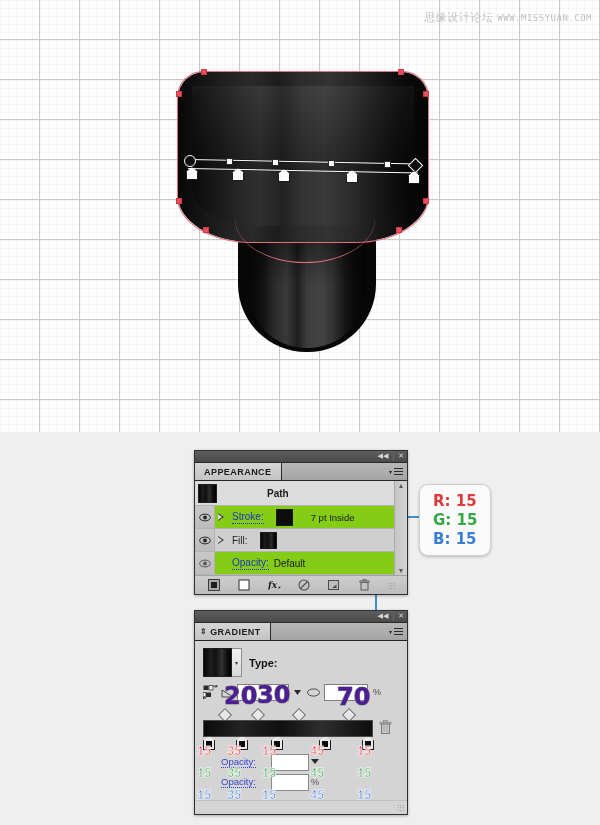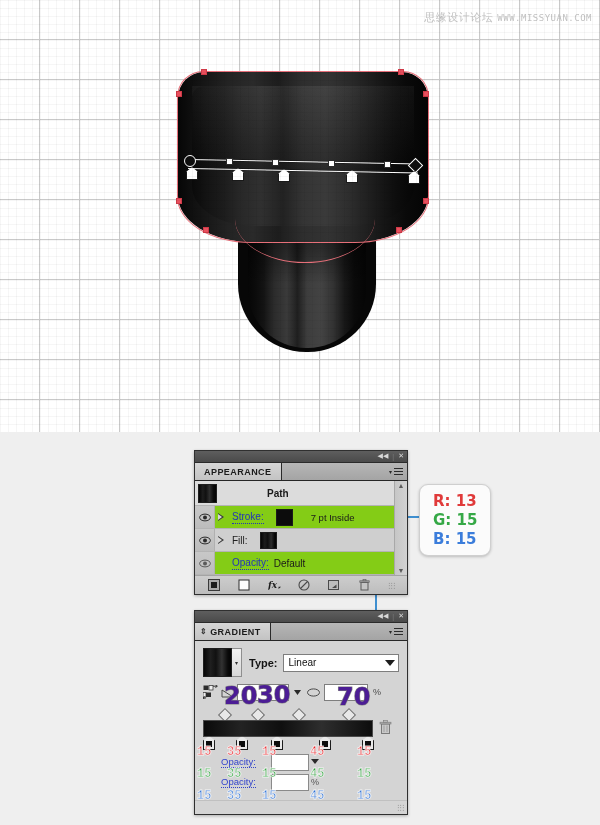--- a/index.html
+++ b/index.html
@@ -571,24 +571,20 @@
       <span class="menu-lines"></span>
     </div>
   </div>
 
   <div class="gr-body">
 
     <div class="gr-typerow">
       <div class="gr-preview"></div>
       <div class="gr-prev-caret">▾</div>
       <span class="gr-type-label">Type:</span>
-      <div class="gr-select">
-        <span>Linear</span>
-        <span class="sel-caret"></span>
-      </div>
     </div>
 
     <div class="gr-toolrow">
       <div class="gr-revicon">
         <svg width="15" height="14" viewBox="0 0 15 14">
           <rect x="0.5" y="0.5" width="5" height="4.5" fill="#2c2c2c"></rect>
           <rect x="6" y="0.5" width="4" height="4.5" fill="#f0f0f0" stroke="#2c2c2c" stroke-width="0.7"></rect>
           <path d="M10 1.2 L14 1.2 M12.4 0 L14.4 1.2 L12.4 2.6" fill="none" stroke="#2c2c2c" stroke-width="0.9"></path>
           <rect x="3" y="7.5" width="5" height="4.5" fill="#2c2c2c"></rect>
           <rect x="0" y="7.5" width="3" height="4.5" fill="#f0f0f0" stroke="#2c2c2c" stroke-width="0.7"></rect>
@@ -683,16 +679,16 @@
 <div class="rgb-num rgb-g" style="left:310px;top:765px;">45</div>
 <div class="rgb-num rgb-g" style="left:357px;top:765px;">15</div>
 
 <div class="rgb-num rgb-b" style="left:197px;top:787px;">15</div>
 <div class="rgb-num rgb-b" style="left:227px;top:787px;">35</div>
 <div class="rgb-num rgb-b" style="left:262px;top:787px;">15</div>
 <div class="rgb-num rgb-b" style="left:310px;top:787px;">45</div>
 <div class="rgb-num rgb-b" style="left:357px;top:787px;">15</div>
 
 <div id="rgbbox">
-  <div class="rgbline r">R: 13</div>
+  <div class="rgbline r">R: 15</div>
   <div class="rgbline g">G: 15</div>
   <div class="rgbline b">B: 15</div>
 </div>
 
 </body></html>

